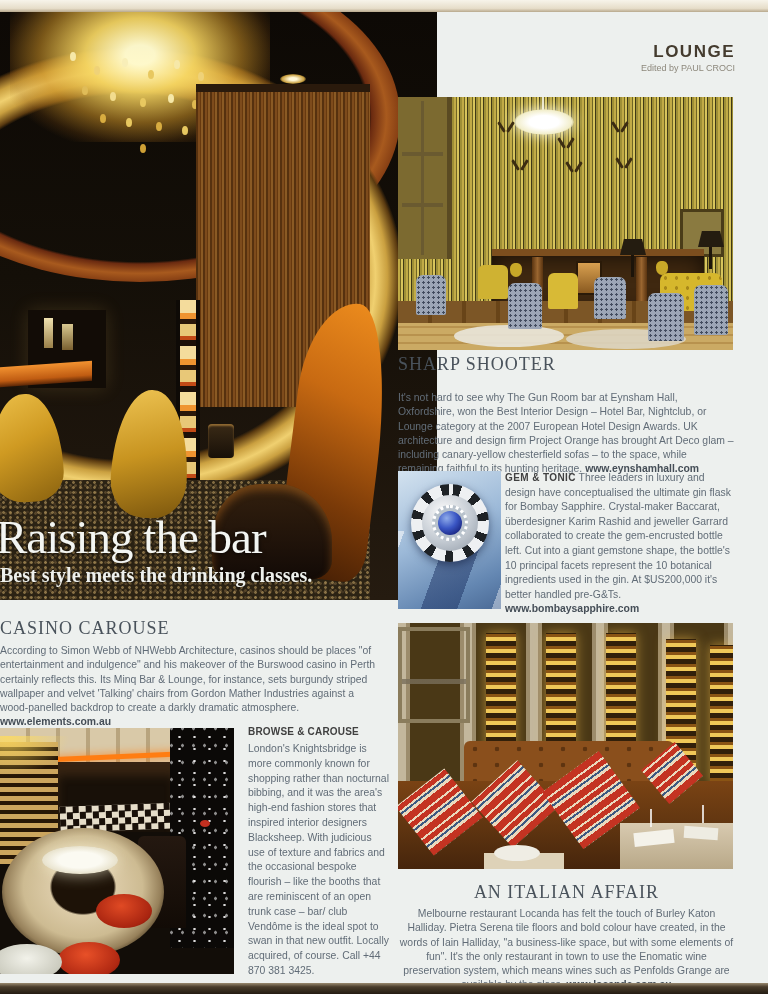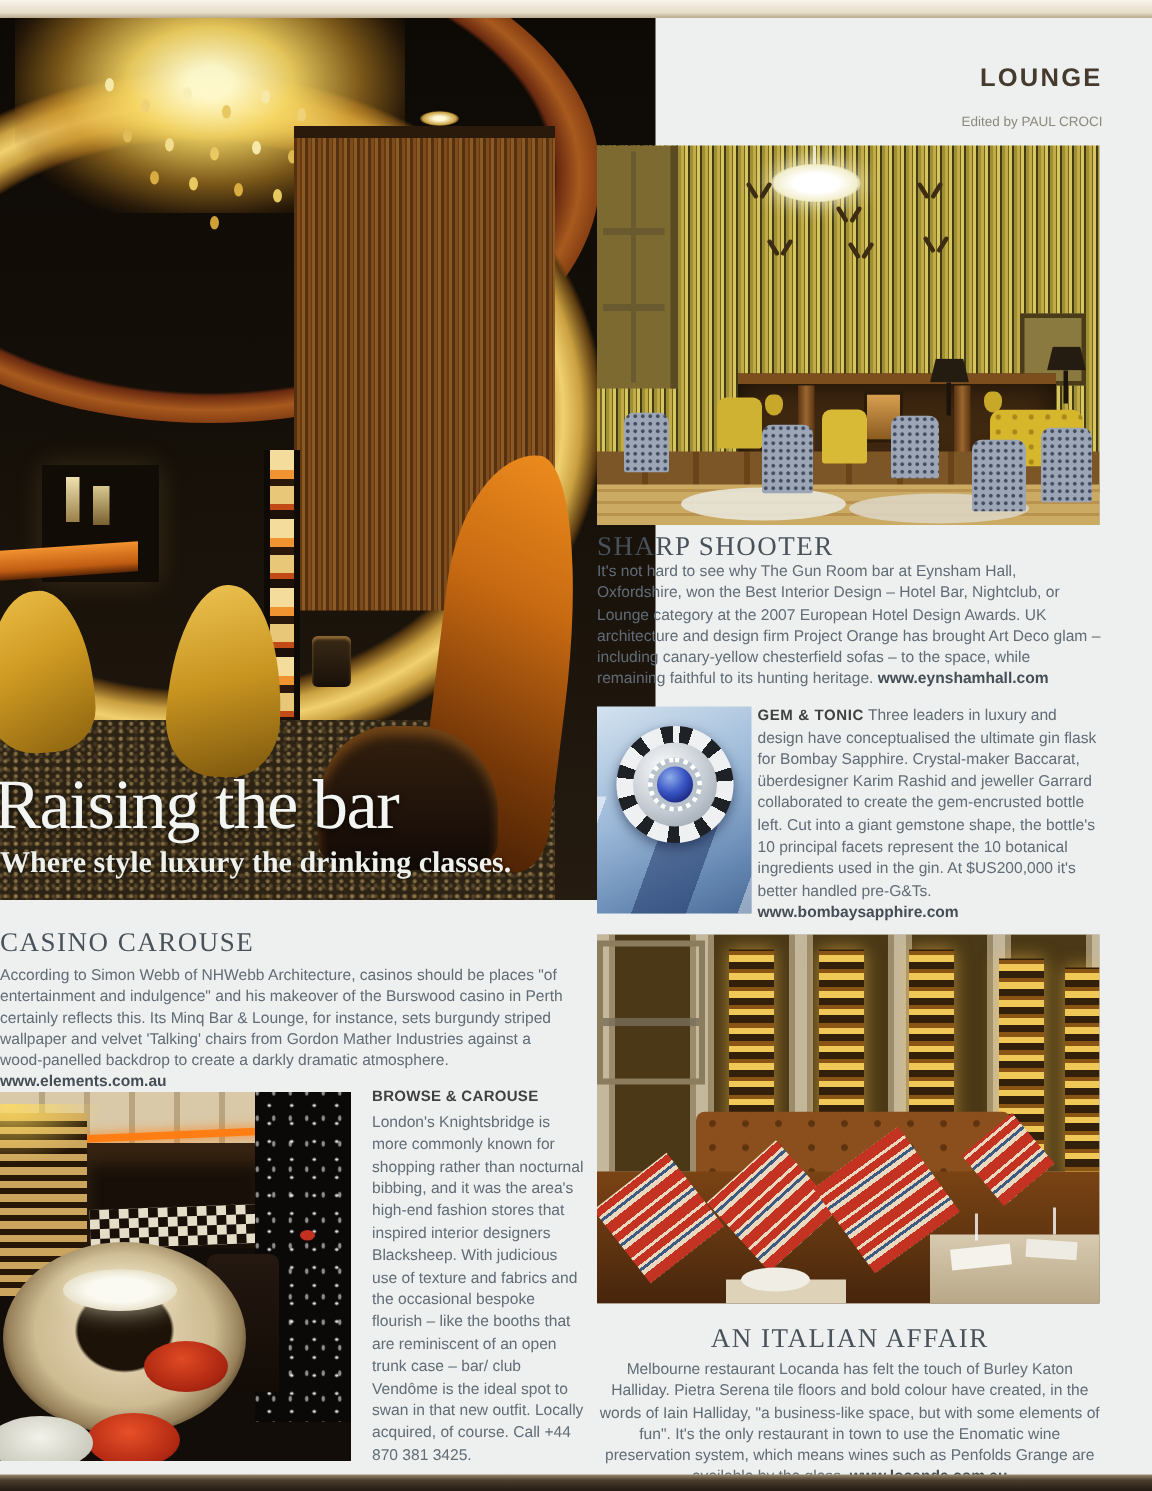--- a/index.html
+++ b/index.html
@@ -17,21 +17,21 @@
   
   .serif-head { font-family:"Liberation Serif", serif; font-size:18px; letter-spacing:1px;
     color:#49525b; font-weight:400; }
   .body-copy { font-size:10.4px; line-height:14.3px; color:#616c77; }
   .body-copy .link { font-weight:bold; color:#454e57; }
   .subhead { font-weight:bold; font-size:10px; letter-spacing:.4px; color:#404040; }
 
   
   #lounge-head { right:33px; top:42px; text-align:right; }
   #lounge-title { font-size:17px; font-weight:bold; letter-spacing:1.5px; color:#443b2e; }
-  #lounge-edited { font-size:9px; color:#8d887c; margin-top:14px; }
+  #lounge-edited { font-size:9px; color:#8d887c; margin-top:1px; }
 
   
   #hero { left:0; top:12px; width:437px; height:588px; overflow:hidden;
     background:linear-gradient(180deg,#0d0905 0%,#140f08 45%,#1d150c 75%,#251b10 100%); }
   .hero-arch { left:-150px; top:30px; width:560px; height:470px; border-radius:50%;
     background:radial-gradient(ellipse at 50% 50%, transparent 55%, #5a3a10 56%, #caa040 59%, #f0d070 62%, #caa040 65%, #5a3a10 68%, transparent 69%); }
   .hero-arch2 { left:-120px; top:-60px; width:520px; height:330px; border-radius:50%;
     background:radial-gradient(ellipse at 50% 50%, transparent 62%, #6a2a10 63%, #a85a1e 67%, #7a3510 72%, transparent 73%); }
   .hero-chand { left:10px; top:-20px; width:260px; height:150px;
     background:radial-gradient(ellipse at 50% 42%, rgba(255,250,205,.98) 8%, rgba(246,214,98,.92) 30%, rgba(210,150,40,.55) 55%, rgba(150,90,20,.2) 72%, transparent 80%); }
@@ -165,21 +165,21 @@
     background-size:11px 10px; }
   .gun-chair-y1 { left:80px; top:168px; width:30px; height:34px; border-radius:6px 6px 2px 2px; background:#cfb232; }
   .gun-chair-y2 { left:150px; top:176px; width:30px; height:36px; border-radius:6px 6px 2px 2px; background:#d8ba36; }
   .gun-chair-g { border-radius:7px 7px 2px 2px; background-color:#9ca6b6;
     background-image:radial-gradient(circle, #424c5e 1px, transparent 1.4px); background-size:5px 5px; }
   .gun-lamp { width:26px; height:16px; background:#241c10; clip-path:polygon(15% 0, 85% 0, 100% 100%, 0 100%); }
   .gun-lamp-stem { width:3px; height:22px; background:#1c140a; }
 
   
   #sharp { left:398px; top:354px; width:337px; }
-  #sharp .serif-head { display:block; margin-bottom:0; }
+  #sharp .serif-head { display:block; margin-bottom:16px; }
 
   
   #gin { left:398px; top:471px; width:103px; height:138px; overflow:hidden;
     background:linear-gradient(155deg,#d3e2ef 0%,#9cb9d8 45%,#6487b2 80%,#4a6a96 100%); }
   .gin-facet { left:-30px; top:60px; width:170px; height:90px;
     background:linear-gradient(110deg, rgba(255,255,255,.55) 0 18%, transparent 18% 40%, rgba(20,40,90,.45) 40% 58%, transparent 58% 75%, rgba(255,255,255,.4) 75%); }
   .gin-ring { left:13px; top:13px; width:78px; height:78px; border-radius:50%;
     background:repeating-conic-gradient(from 5deg, #1e2226 0 13deg, #eef0f2 13deg 34deg);
     box-shadow:0 3px 8px rgba(10,20,50,.5); }
   .gin-cap { left:24px; top:24px; width:56px; height:56px; border-radius:50%;
@@ -248,21 +248,21 @@
         <div class="hero-column-in"></div>
       </div>
     <div class="abs hero-carpet"></div>
     <div class="abs hero-chairA"></div>
     <div class="abs hero-chairB"></div>
     <div class="abs hero-cup"></div>
     <div class="abs hero-chairTall"></div>
     <div class="abs hero-armchair"></div>
     <div id="hero-titles" class="abs">
       <div id="hero-title">Raising the bar</div>
-      <div id="hero-sub">Where style luxury the drinking classes.</div>
+      <div id="hero-sub">Best style meets the drinking classes.</div>
     </div>
   </div>
 
   <div id="lounge-head" class="abs">
     <div id="lounge-title">LOUNGE</div>
     <div id="lounge-edited">Edited by PAUL CROCI</div>
   </div>
 
   <div id="gunroom" class="abs">
     <div class="abs gun-window">

